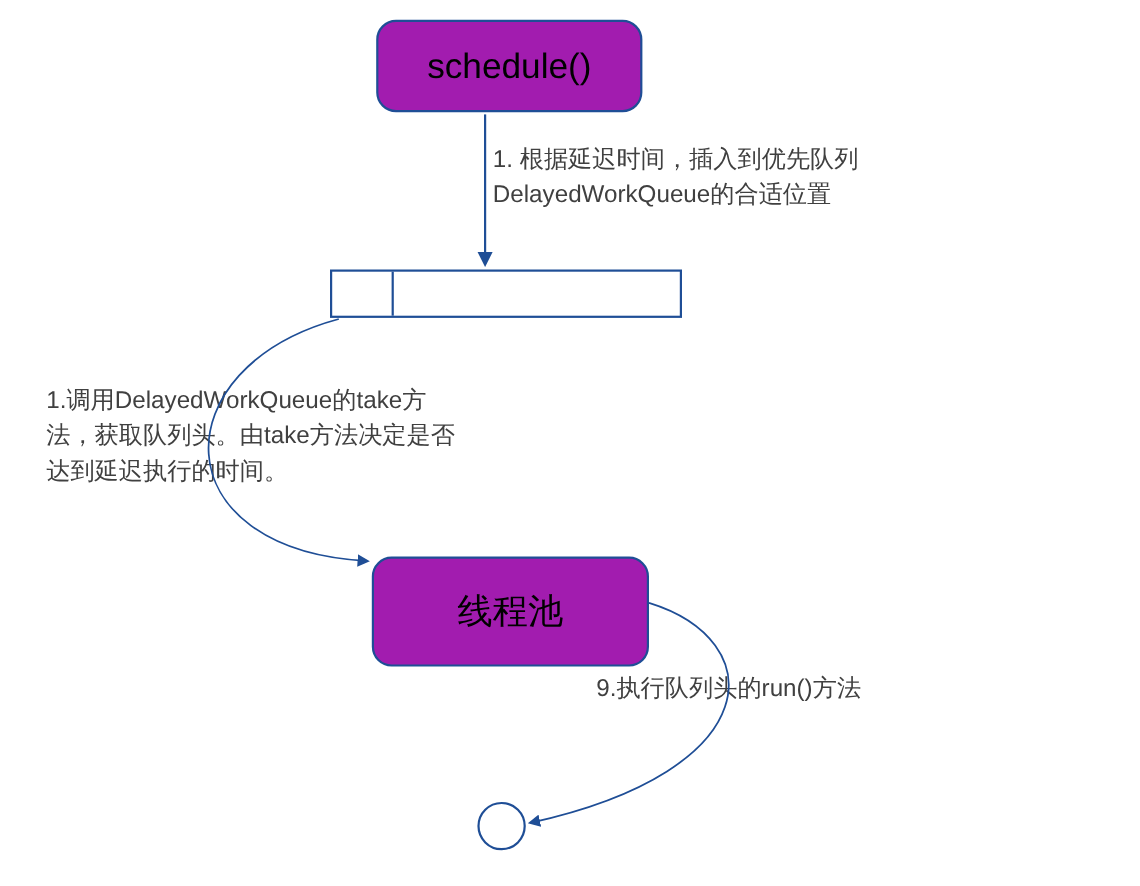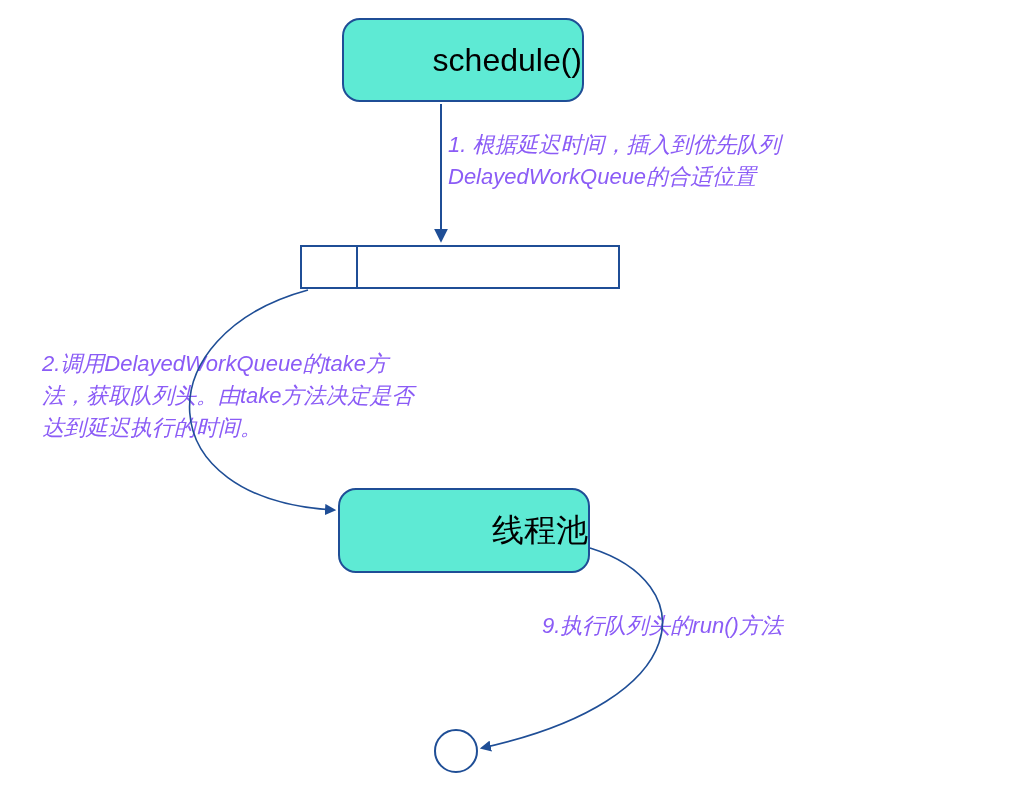--- a/index.html
+++ b/index.html
@@ -9,44 +9,43 @@
     position: relative;
     background: #fff;
     font-family: "Microsoft YaHei", Arial, sans-serif;
   }
   .node-box {
     position: absolute;
     border: 2px solid #1f4e96;
     border-radius: 18px;
     display: flex;
     align-items: center;
-    justify-content: flex-end;
-    background: #5eead4;
+    justify-content: center;
+    background: #a21caf;
   }
   .node-text {
     font-size: 32px;
     color: #000;
   }
   .queue-box {
     position: absolute;
     border: 2px solid #1f4e96;
     background: #fff;
   }
   .queue-sep {
     position: absolute;
     border-left: 2px solid #1f4e96;
     height: 100%;
     top: 0;
   }
   .label {
     position: absolute;
     font-size: 22px;
-    color: #8b5cf6;
+    color: #404040;
     line-height: 1.45;
-    font-style: italic;
   }
   .circle {
     position: absolute;
     border: 2px solid #1f4e96;
     border-radius: 50%;
     background: #fff;
   }
   svg.overlay {
     position: absolute;
     top: 0; left: 0;
@@ -60,23 +59,23 @@
 <div class="node-box" style="left:342px; top:18px; width:242px; height:84px;">
   <span class="node-text">schedule()</span>
 </div>
 
 <div class="label" style="left:448px; top:129px; width:420px;">1. 根据延迟时间，插入到优先队列DelayedWorkQueue的合适位置</div>
 
 <div class="queue-box" style="left:300px; top:245px; width:320px; height:44px;">
   <div class="queue-sep" style="left:54px;"></div>
 </div>
 
-<div class="label" style="left:42px; top:348px; width:380px;">2.调用DelayedWorkQueue的take方法，获取队列头。由take方法决定是否达到延迟执行的时间。</div>
+<div class="label" style="left:42px; top:348px; width:380px;">1.调用DelayedWorkQueue的take方法，获取队列头。由take方法决定是否达到延迟执行的时间。</div>
 
-<div class="node-box" style="left:338px; top:488px; width:252px; height:85px;">
+<div class="node-box" style="left:338px; top:506px; width:252px; height:100px;">
   <span class="node-text">线程池</span>
 </div>
 
 <div class="label" style="left:542px; top:610px; width:320px;">9.执行队列头的run()方法</div>
 
 <div class="circle" style="left:434px; top:729px; width:44px; height:44px;"></div>
 
 <svg class="overlay">
   <defs>
     <marker id="arrow" viewBox="0 0 10 10" refX="8" refY="5" markerWidth="7" markerHeight="7" orient="auto-start-reverse">

